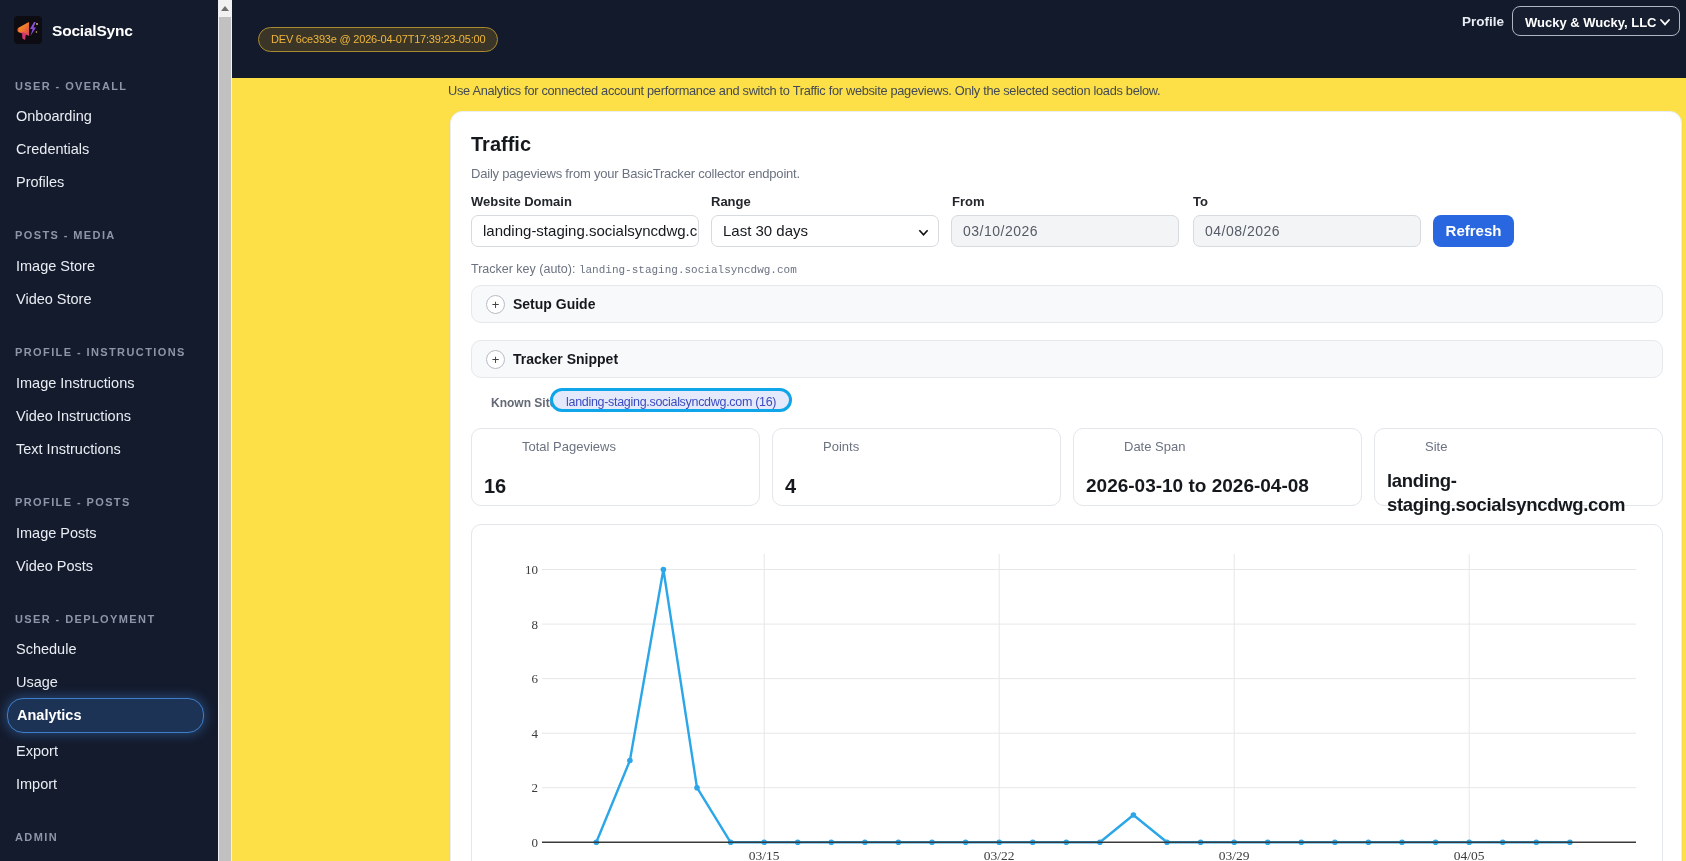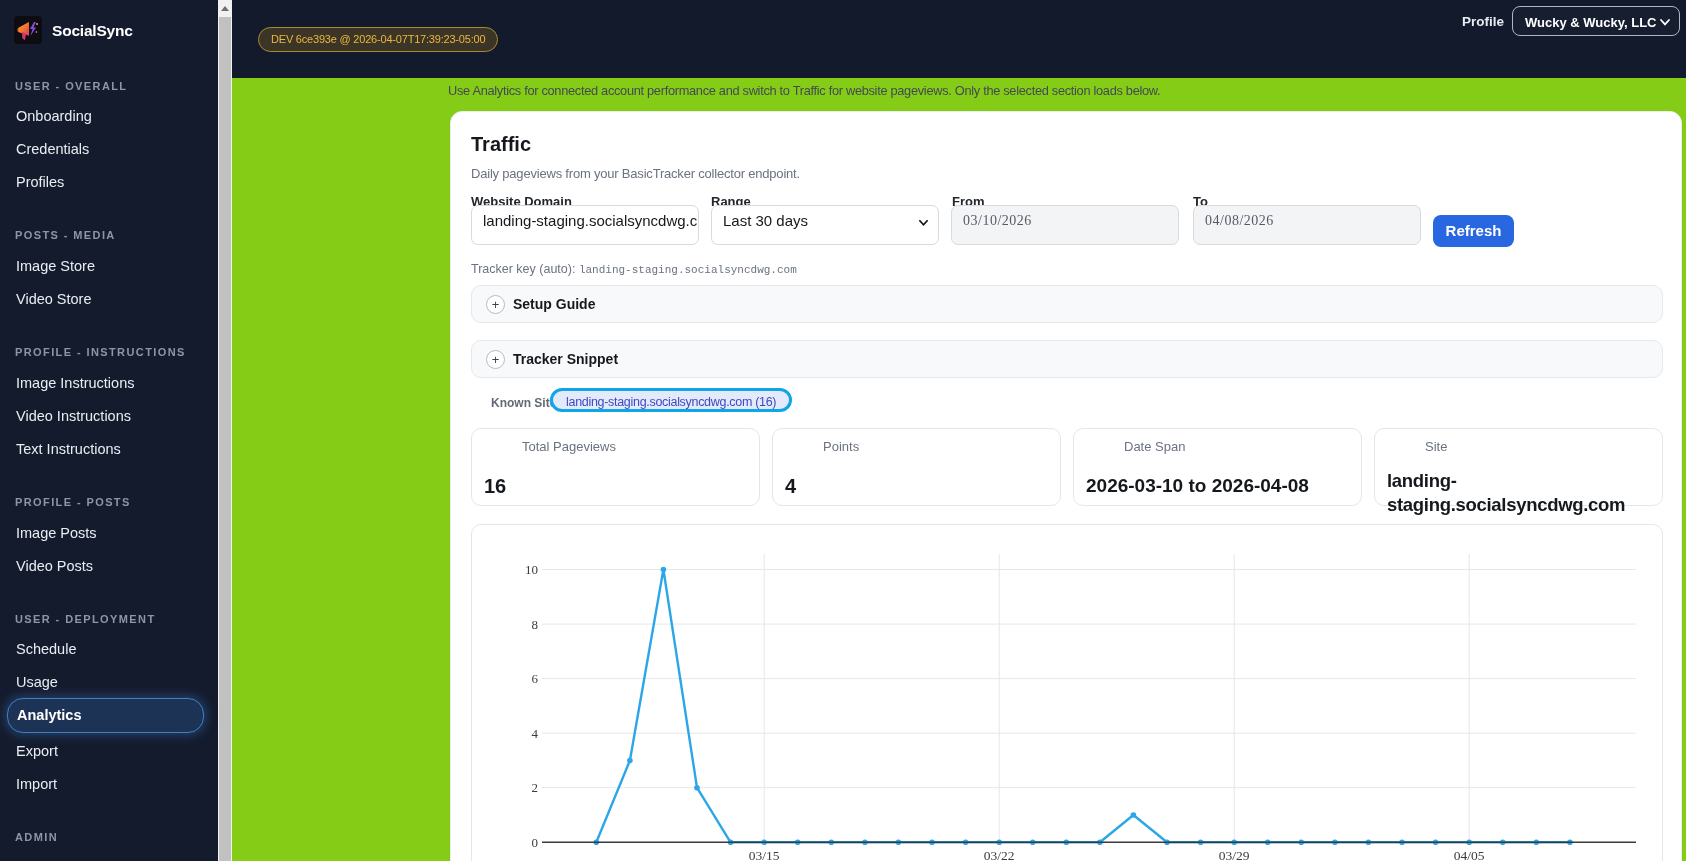--- a/index.html
+++ b/index.html
@@ -1,17 +1,17 @@
 <!DOCTYPE html>
 <html><head>
 <meta charset="utf-8">
 <style>
 * { margin:0; padding:0; box-sizing:border-box; }
 html,body { width:1686px; height:861px; overflow:hidden; font-family:"Liberation Sans", sans-serif; }
-#page { position:relative; width:1686px; height:861px; background:#84cc16; overflow:hidden; }
+#page { position:relative; width:1686px; height:861px; background:#fde047; overflow:hidden; }
 
 #sidebar { position:absolute; left:0; top:0; width:218px; height:861px; background:#141b2d; }
 #sbscroll { position:absolute; left:218px; top:0; width:14px; height:861px; background:#f1f1f1; }
 #sbthumb { position:absolute; left:1px; top:17px; width:12px; height:844px; background:#c1c1c1; }
 #sbarrow { position:absolute; left:0; top:0; width:14px; height:17px; background:#f1f1f1; }
 #sbarrow:after { content:""; position:absolute; left:3px; top:6px; border-left:4px solid transparent; border-right:4px solid transparent; border-bottom:5px solid #6f6f6f; }
 .logo { position:absolute; left:14px; top:16px; width:28px; height:28px; border-radius:4px; background:#0c0c12; overflow:hidden; }
 .brand { position:absolute; left:52px; top:22px; font-size:15.5px; font-weight:bold; color:#fff; letter-spacing:-0.2px; }
 .nhead { position:absolute; left:15px; font-size:11px; font-weight:bold; color:#8d96a8; letter-spacing:1.4px; }
 .nitem { position:absolute; left:16px; font-size:14.5px; color:#e9edf3; }
@@ -23,22 +23,22 @@
 #proflabel { position:absolute; right:182px; top:14px; font-size:13.5px; font-weight:bold; color:#e7ecf4; }
 #profsel { position:absolute; right:6px; top:6px; width:168px; height:30px; border-radius:8px; border:1px solid #aeb6c2; background:#161e30; }
 #profsel span { position:absolute; left:12px; top:8px; font-size:13px; font-weight:bold; color:#fff; }
 #profsel svg { position:absolute; right:8px; top:9px; }
 
 #helper { position:absolute; left:448px; top:83px; font-size:12.8px; letter-spacing:-0.3px; color:#434a54; }
 #card { position:absolute; left:450px; top:111px; width:1232px; height:780px; background:#fff; border-radius:12px; border:1px solid #ebedf0; box-shadow:0 1px 2px rgba(0,0,0,0.05); }
 #card h1 { position:absolute; left:20px; top:21px; font-size:20px; color:#15181d; }
 .sub { position:absolute; left:20px; top:54px; font-size:13px; letter-spacing:-0.2px; color:#6b7280; }
 .flabel { position:absolute; top:82px; font-size:13px; font-weight:bold; color:#23262b; }
-.finput { position:absolute; top:93px; width:228px; height:40px; border:1px solid #d7dade; border-radius:7px; background:#fff; font-size:15px; color:#15181d; line-height:30px; padding:0 11px; white-space:nowrap; overflow:hidden; }
-.fro { background:#f3f4f6; font-family:Liberation Serif, serif; font-size:14px; color:#555b66; letter-spacing:0.5px; }
+.finput { position:absolute; top:103px; width:228px; height:32px; border:1px solid #d7dade; border-radius:7px; background:#fff; font-size:15px; color:#15181d; line-height:30px; padding:0 11px; white-space:nowrap; overflow:hidden; }
+.fro { background:#f3f4f6; font-family:Liberation Sans, sans-serif; font-size:14px; color:#555b66; letter-spacing:0.5px; }
 #rangesel svg { position:absolute; right:9px; top:11px; }
 #refresh { position:absolute; left:982px; top:103px; width:81px; height:32px; background:#2867e0; border-radius:8px; color:#fff; font-size:15px; font-weight:bold; text-align:center; line-height:32px; }
 #trackerkey { position:absolute; left:20px; top:150px; font-size:12.5px; color:#6b7280; }
 #trackerkey code { font-family:"Liberation Mono", monospace; font-size:11px; }
 .collapse { position:absolute; left:20px; width:1192px; height:38px; border:1px solid #e6e8ec; border-radius:10px; background:#f8f9fb; }
 .collapse .plus { position:absolute; left:14px; top:9px; width:19px; height:19px; border:1px solid #b6bcc6; border-radius:50%; background:#fff; color:#3d434c; font-size:13px; text-align:center; line-height:17px; }
 .collapse .ctitle { position:absolute; left:41px; top:10px; font-size:14px; font-weight:bold; color:#15181d; }
 #knownlbl { position:absolute; left:20px; top:284px; font-size:12px; font-weight:bold; color:#636a75;margin-left:20px; }
 #knownpill { position:absolute; left:99px; top:276px; height:24px; line-height:22px; padding:0 13px; border-radius:12px; background:#e4e9fb; border:3px solid #0ea5e9; color:#3b4cc0; font-size:12.5px; letter-spacing:-0.3px; }
 .stat { position:absolute; top:316px; width:289px; height:78px; border:1px solid #e3e6ea; border-radius:10px; background:#fff; }

